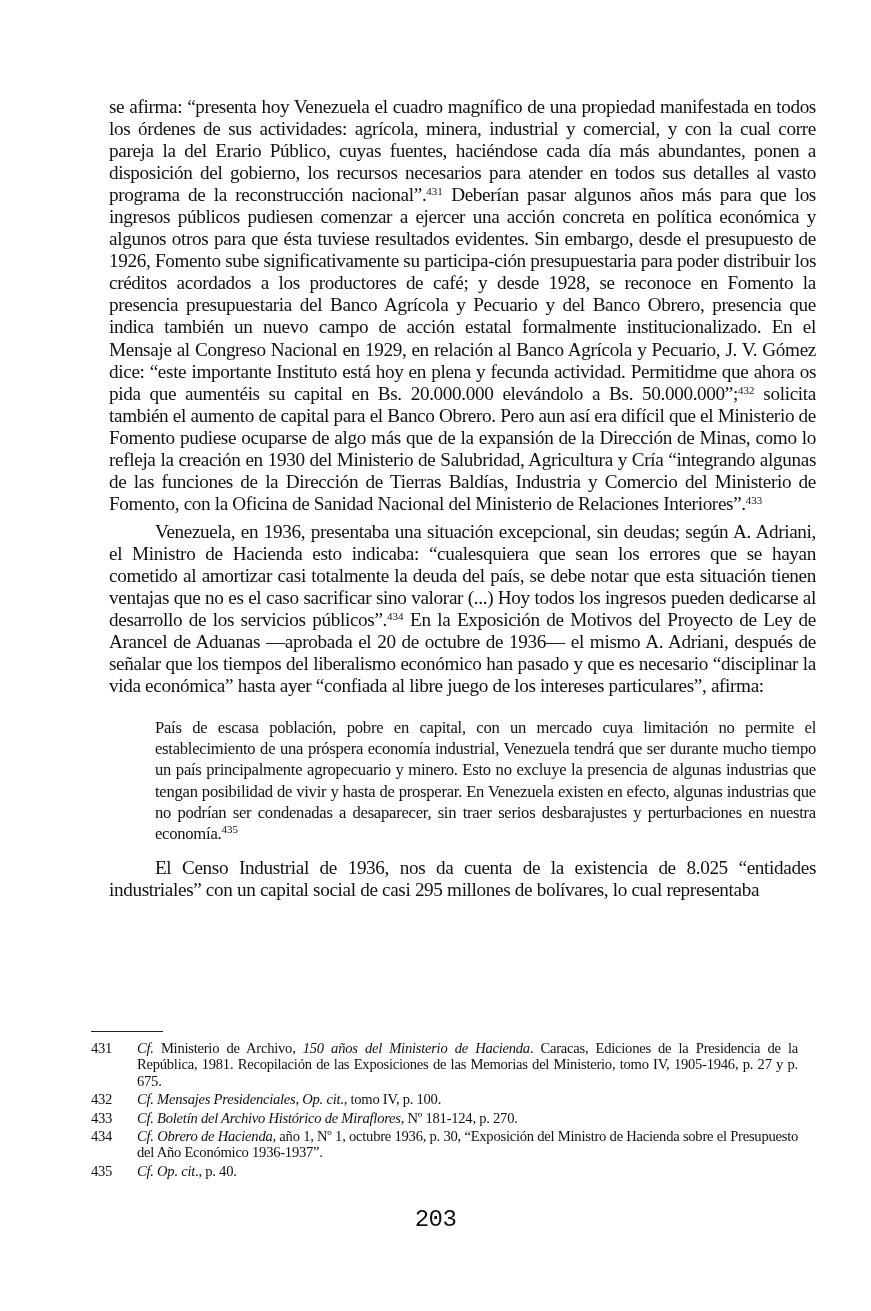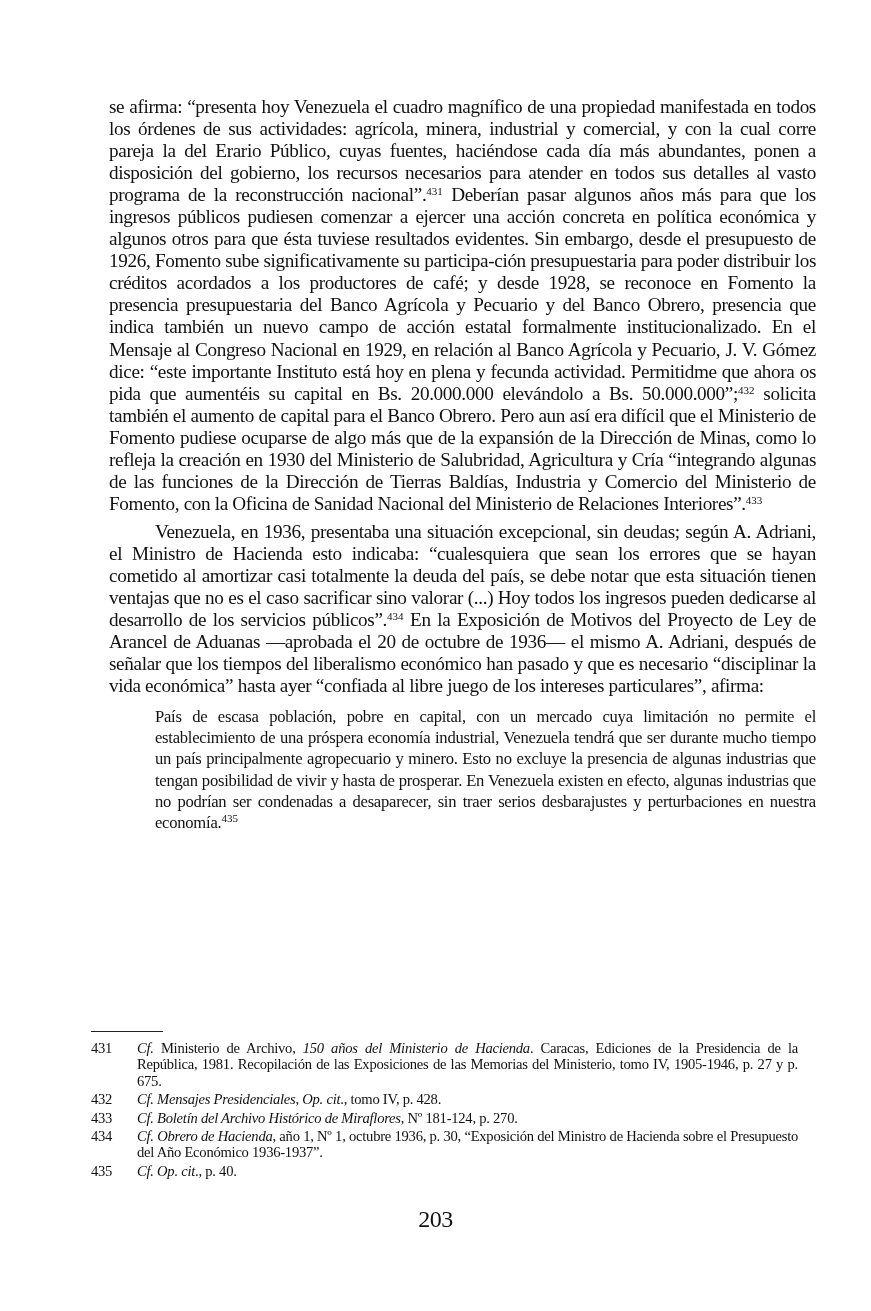--- a/index.html
+++ b/index.html
@@ -2,57 +2,58 @@
 <html><head>
 <meta charset="utf-8">
 <style>
   html, body { margin: 0; padding: 0; background: #ffffff; }
   body { width: 871px; height: 1311px; position: relative; overflow: hidden;
          font-family: "Liberation Serif", "DejaVu Serif", serif; color: #111111; }
   .page { position: absolute; left: 109px; top: 96px; width: 707px; }
   .body-text { font-size: 19.2px; line-height: 22.05px; text-align: justify; letter-spacing: -0.35px; margin: 0; }
   .indent { text-indent: 46px; margin-top: 6px; }
   sup { font-size: 11px; line-height: 0; vertical-align: 6px; letter-spacing: 0; }
-  .quote { margin: 9px 0 0 46px; font-size: 16.6px; line-height: 21.1px; text-align: justify; letter-spacing: -0.25px; }
+  .quote { margin: 20px 0 0 46px; font-size: 16.6px; line-height: 21.1px; text-align: justify; letter-spacing: -0.25px; }
   .quote-wrap { margin-bottom: 13px; }
   .notes { position: absolute; left: 91px; top: 1031px; width: 707px; }
   .rule { width: 72px; height: 0; border-top: 1px solid #222; margin-bottom: 8px; }
   .note { display: flex; font-size: 14.6px; line-height: 16.4px; letter-spacing: -0.25px; margin-bottom: 2px; }
   .note-num { width: 46px; flex: 0 0 46px; }
   .note-text { flex: 1; text-align: justify; }
-  .pagenum { position: absolute; left: 0; width: 871px; top: 1206px; text-align: center; font-size: 24px; letter-spacing: -0.5px; }
+  .pagenum { position: absolute; left: 0; width: 871px; top: 1206px; text-align: center; font-size: 24px; letter-spacing: -0.5px; font-family: Liberation Mono, monospace; }
   i { font-style: italic; }
 </style>
 </head>
 <body>
 
 <div class="page">
   <p class="body-text">
     <span>se afirma: “presenta hoy Venezuela el cuadro magnífico de una propiedad manifestada en todos los órdenes de sus actividades: agrícola, minera, industrial y comercial, y con la cual corre pareja la del Erario Público, cuyas fuentes, haciéndose cada día más abundantes, ponen a disposición del gobierno, los recursos necesarios para atender en todos sus detalles al vasto programa de la reconstrucción nacional”.</span><sup>431</sup><span> Deberían pasar algunos años más para que los ingresos públicos pudiesen comenzar a ejercer una acción concreta en política económica y algunos otros para que ésta tuviese resultados evidentes. Sin embargo, desde el presupuesto de 1926, Fomento sube significativamente su participa-ción presupuestaria para poder distribuir los créditos acordados a los productores de café; y desde 1928, se reconoce en Fomento la presencia presupuestaria del Banco Agrícola y Pecuario y del Banco Obrero, presencia que indica también un nuevo campo de acción estatal formalmente institucionalizado. En el Mensaje al Congreso Nacional en 1929, en relación al Banco Agrícola y Pecuario, J. V. Gómez dice: “este importante Instituto está hoy en plena y fecunda actividad. Permitidme que ahora os pida que aumentéis su capital en Bs. 20.000.000 elevándolo a Bs. 50.000.000”;</span><sup>432</sup><span> solicita también el aumento de capital para el Banco Obrero. Pero aun así era difícil que el Ministerio de Fomento pudiese ocuparse de algo más que de la expansión de la Dirección de Minas, como lo refleja la creación en 1930 del Ministerio de Salubridad, Agricultura y Cría “integrando algunas de las funciones de la Dirección de Tierras Baldías, Industria y Comercio del Ministerio de Fomento, con la Oficina de Sanidad Nacional del Ministerio de Relaciones Interiores”.</span><sup>433</sup>
   </p>
   <p class="body-text indent">
     <span>Venezuela, en 1936, presentaba una situación excepcional, sin deudas; según A. Adriani, el Ministro de Hacienda esto indicaba: “cualesquiera que sean los errores que se hayan cometido al amortizar casi totalmente la deuda del país, se debe notar que esta situación tienen ventajas que no es el caso sacrificar sino valorar (...) Hoy todos los ingresos pueden dedicarse al desarrollo de los servicios públicos”.</span><sup>434</sup><span> En la Exposición de Motivos del Proyecto de Ley de Arancel de Aduanas —aprobada el 20 de octubre de 1936— el mismo A. Adriani, después de señalar que los tiempos del liberalismo económico han pasado y que es necesario “disciplinar la vida económica” hasta ayer “confiada al libre juego de los intereses particulares”, afirma:</span>
   </p>
   <div class="quote-wrap">
     <p class="quote">
       <span>País de escasa población, pobre en capital, con un mercado cuya limitación no permite el establecimiento de una próspera economía industrial, Venezuela tendrá que ser durante mucho tiempo un país principalmente agropecuario y minero. Esto no excluye la presencia de algunas industrias que tengan posibilidad de vivir y hasta de prosperar. En Venezuela existen en efecto, algunas industrias que no podrían ser condenadas a desaparecer, sin traer serios desbarajustes y perturbaciones en nuestra economía.</span><sup>435</sup>
     </p>
   </div>
+  <p class="body-text indent">El Censo Industrial de 1936, nos da cuenta de la existencia de 8.025 “entidades industriales” con un capital social de casi 295 millones de bolívares, lo cual representaba</p>
 </div>
 
 <div class="notes">
   <div class="rule"></div>
   <div id="notes-list">
       <div class="note">
         <span class="note-num">431</span>
         <span class="note-text"><i>Cf.</i><span> Ministerio de Archivo, </span><i>150 años del Ministerio de Hacienda</i><span>. Caracas, Ediciones de la Presidencia de la República, 1981. Recopilación de las Exposiciones de las Memorias del Ministerio, tomo IV, 1905-1946, p. 27 y p. 675.</span></span>
       </div>
       <div class="note">
         <span class="note-num">432</span>
-        <span class="note-text"><i>Cf. Mensajes Presidenciales</i><span>, </span><i>Op. cit</i><span>., tomo IV, p. 428.</span></span>
+        <span class="note-text"><i>Cf. Mensajes Presidenciales</i><span>, </span><i>Op. cit</i><span>., tomo IV, p. 100.</span></span>
       </div>
       <div class="note">
         <span class="note-num">433</span>
         <span class="note-text"><i>Cf. Boletín del Archivo Histórico de Miraflores</i><span>, Nº 181-124, p. 270.</span></span>
       </div>
       <div class="note">
         <span class="note-num">434</span>
         <span class="note-text"><i>Cf. Obrero de Hacienda</i><span>, año 1, Nº 1, octubre 1936, p. 30, “Exposición del Ministro de Hacienda sobre el Presupuesto del Año Económico 1936-1937”.</span></span>
       </div>
       <div class="note">

